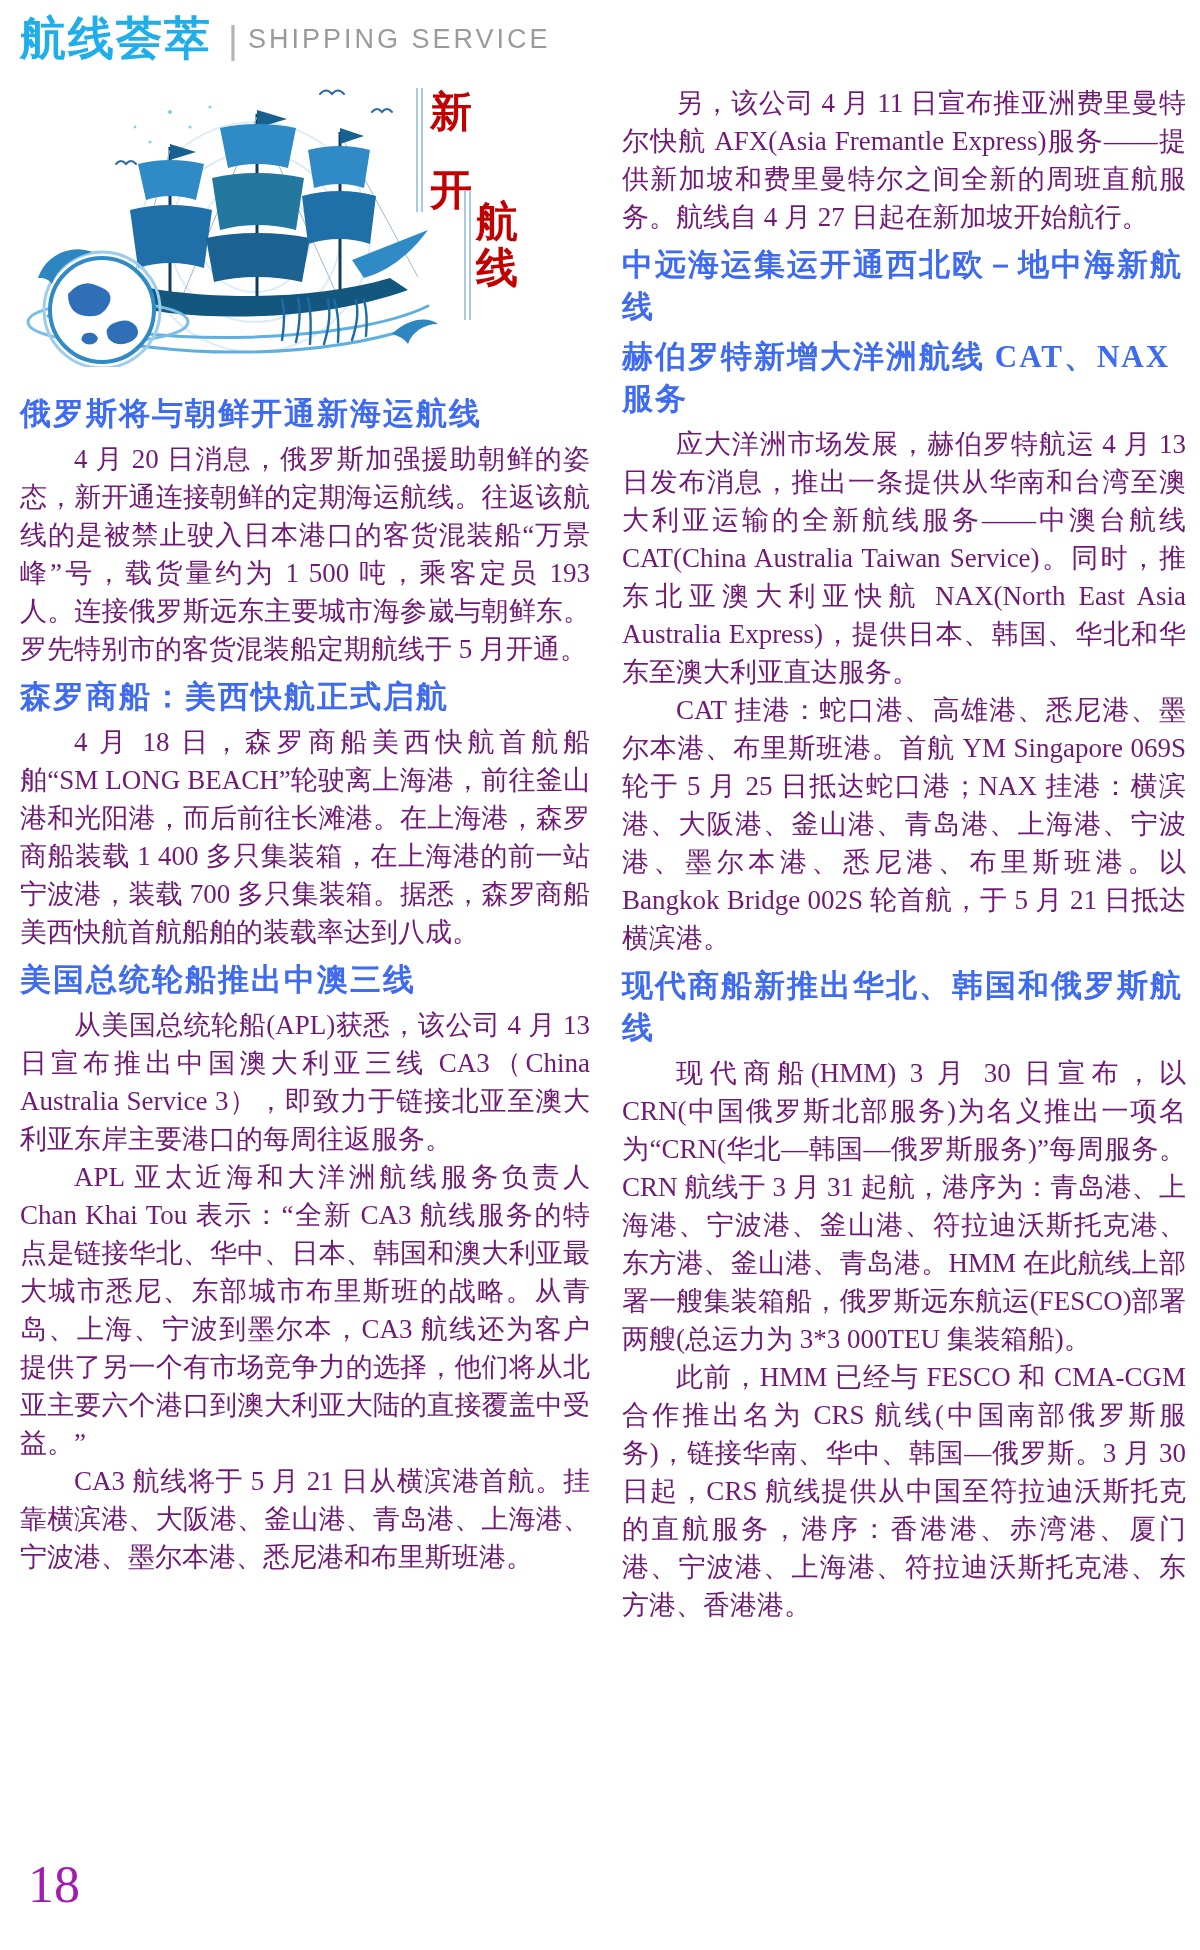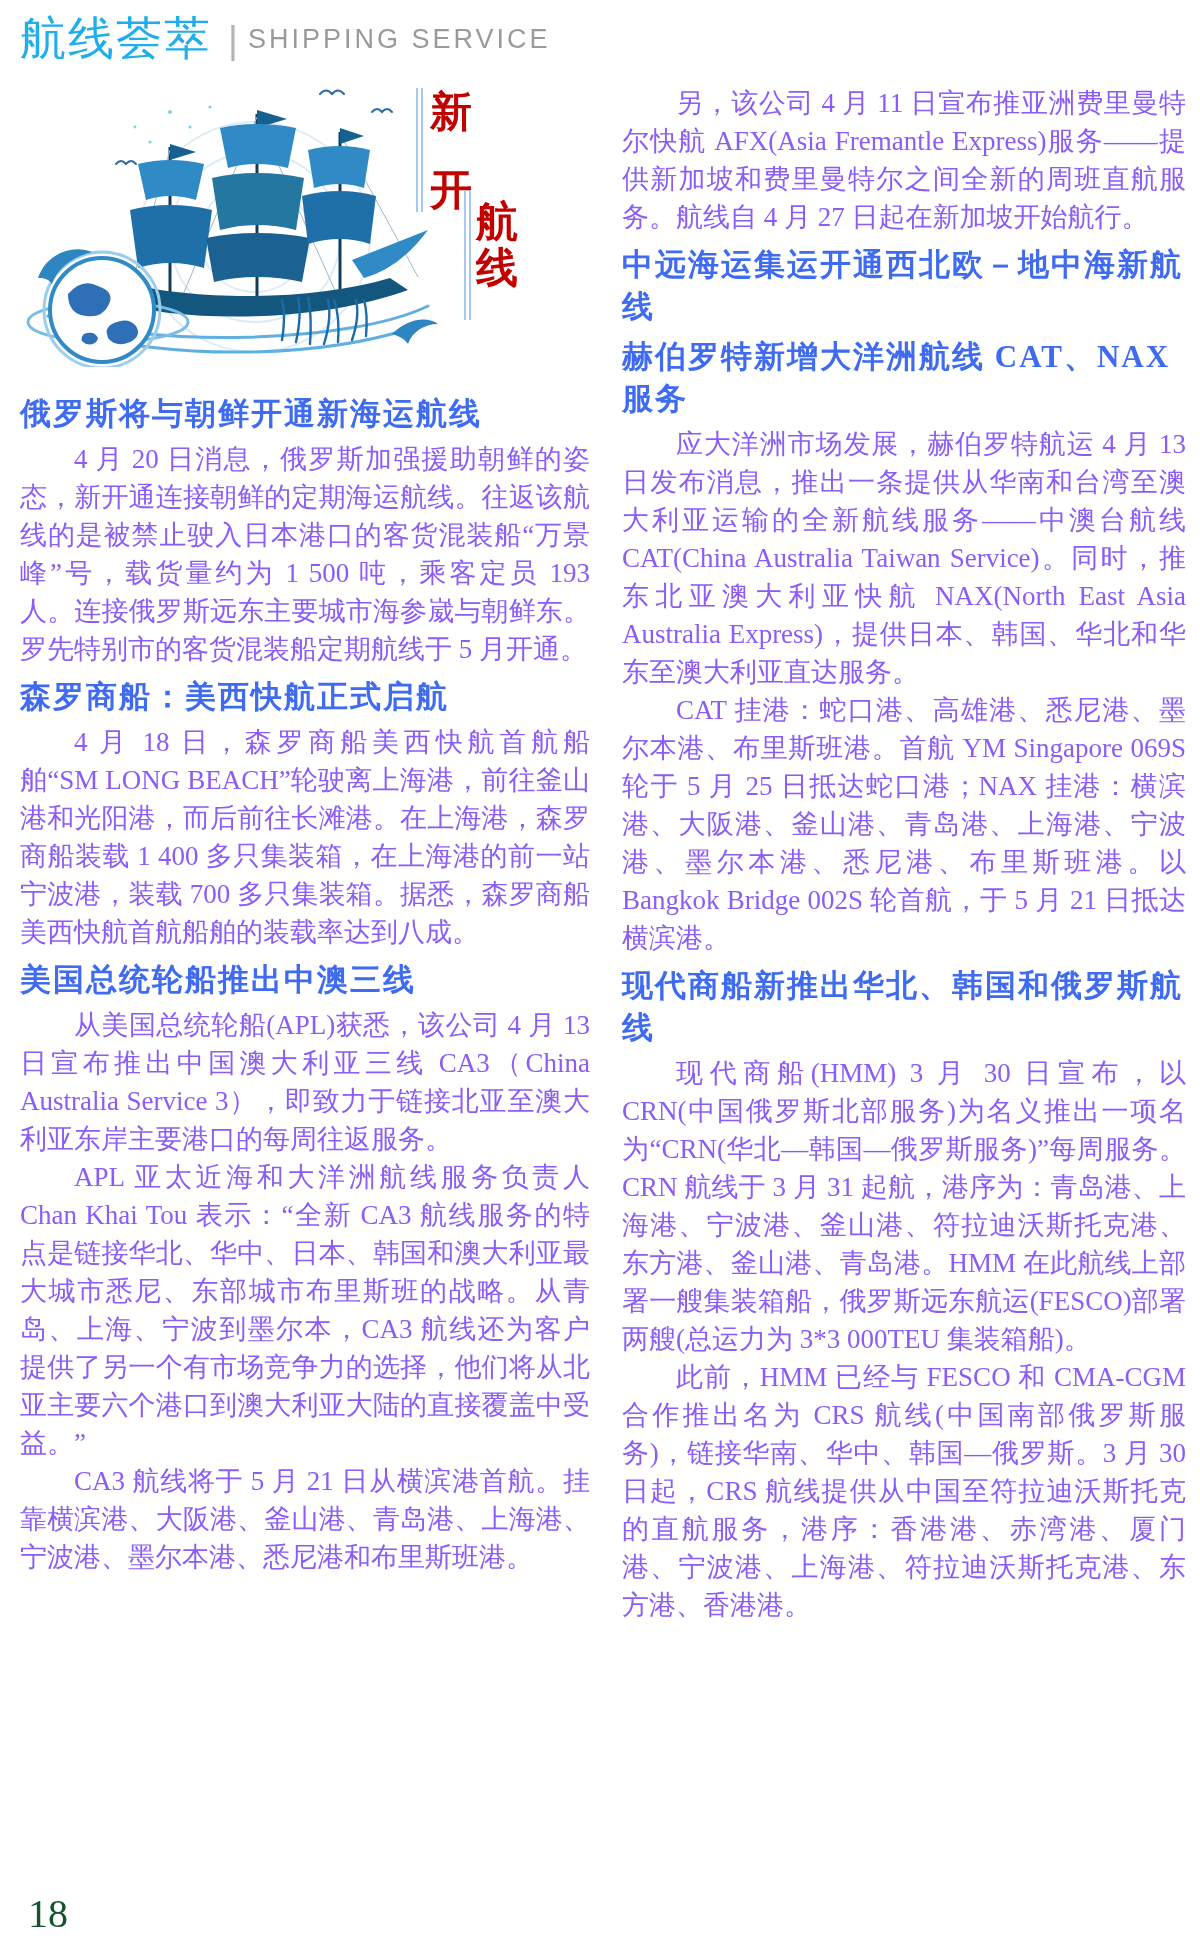--- a/index.html
+++ b/index.html
@@ -6,37 +6,37 @@
   html,body { background:#ffffff; }
   .page {
     position:relative; width:1200px; height:1950px; background:#ffffff;
     overflow:hidden; color:#141414;
     font-family:"Liberation Serif","DejaVu Serif",serif;
   }
   
   .header { display:flex; align-items:center; padding:12px 0 0 20px; height:66px; }
   .title-cn {
     font-family:"Liberation Sans","DejaVu Sans",sans-serif;
-    font-weight:400; font-size:46px; color:#1faee9; letter-spacing:2px;
+    font-weight:700; font-size:46px; color:#1faee9; letter-spacing:2px;
   }
   .header-divider {
     font-family:"Liberation Sans","DejaVu Sans",sans-serif;
     font-weight:100; font-size:38px; color:#b3b3b3; margin:2px 10px 0 16px;
   }
   .title-en {
     font-family:"Liberation Sans","DejaVu Sans",sans-serif;
     font-size:27px; color:#9a9a9a; letter-spacing:3px; margin-top:1px;
   }
   
   .columns { display:flex; gap:32px; padding:6px 14px 0 20px; }
   .col { width:570px; }
   .col-right { padding-top:12px; }
   p.body {
     font-size:27px; line-height:38px; text-align:justify;
-    text-indent:2em; color:#8b5cf6;
+    text-indent:2em; color:#701a75;
   }
   h2.article-heading {
     font-size:31px; line-height:42px; color:#3e6bf0; font-weight:700;
     letter-spacing:2px; margin:8px 0 5px;
   }
   
   .illustration { position:relative; width:570px; height:295px; margin-bottom:26px; }
   .ship-svg { position:absolute; left:0; top:0; }
   .vlines {
     position:absolute; width:7px;
@@ -47,22 +47,22 @@
   .banner-char {
     position:absolute; font-size:42px; line-height:44px; font-weight:700;
     color:#c20000; font-family:"Liberation Serif","DejaVu Serif",serif;
   }
   .char-0 { left:410px; top:18px; }
   .char-1 { left:410px; top:96px; }
   .char-2 { left:456px; top:128px; }
   .char-3 { left:456px; top:174px; }
   
   .footer-page-number {
-    position:absolute; left:28px; bottom:13px;
-    font-size:40px; color:#14532d;
+    position:absolute; left:28px; bottom:36px;
+    font-size:52px; color:#a21caf;
   }
 </style>
 </head>
 <body>
 
 <div class="page">
 
   <header class="header">
     <span class="title-cn">航线荟萃</span>
     <span class="header-divider">|</span>

